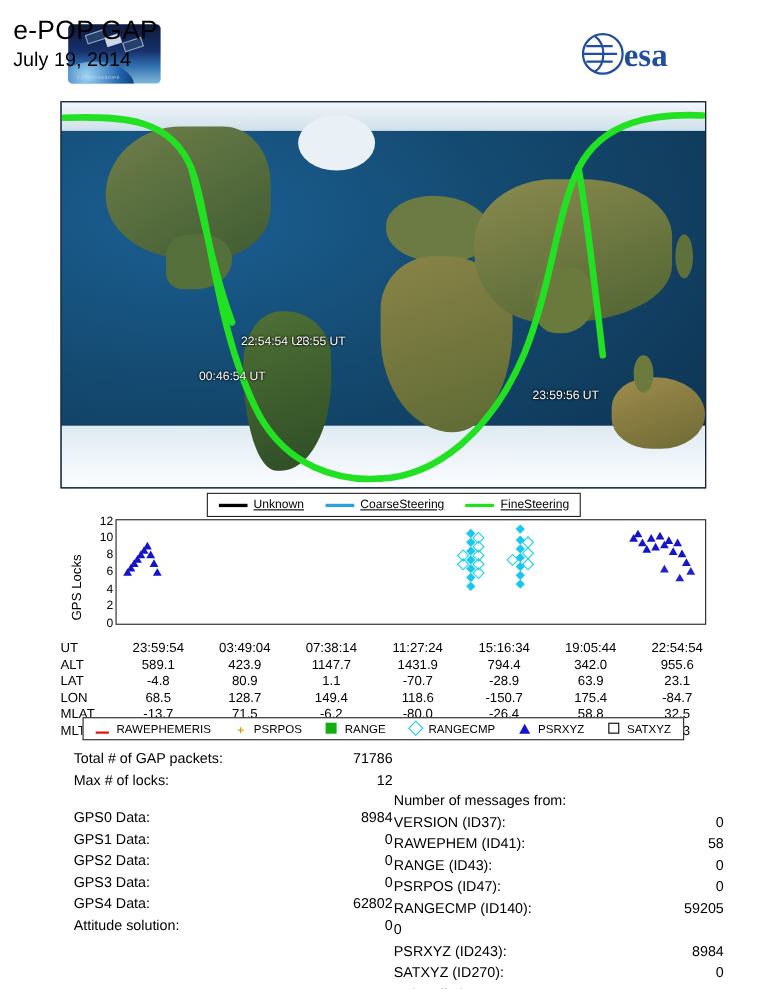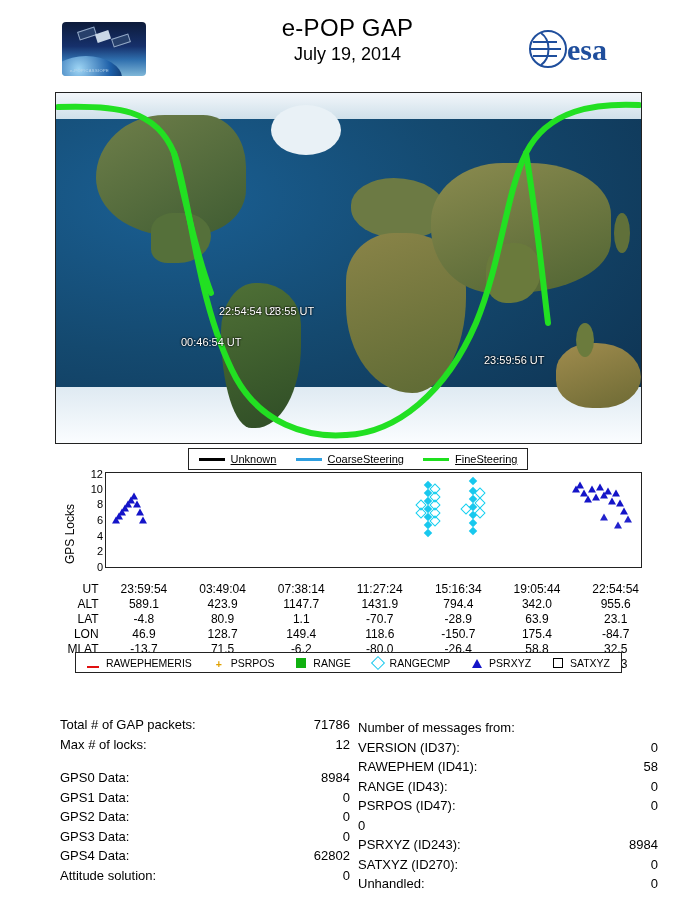--- a/index.html
+++ b/index.html
@@ -10,21 +10,21 @@
   .header{position:relative;height:88px;}
   .logo-left{position:absolute;left:62px;top:22px;width:84px;height:54px;border-radius:4px;
              background:linear-gradient(#0d1b3a 0%,#16306b 45%,#2f6fae 70%,#7fb7d8 100%);
              overflow:hidden;}
   .logo-left .earth{position:absolute;left:-12px;bottom:-24px;width:72px;height:44px;border-radius:50%;
              background:radial-gradient(circle at 40% 30%,#9fd6f5,#1d5fa8 60%,#0b2550);}
   .logo-left .sat-body{position:absolute;left:34px;top:10px;width:14px;height:9px;background:#c9d7e6;transform:rotate(-18deg);}
   .logo-left .panelA{position:absolute;left:16px;top:7px;width:16px;height:7px;background:#27406b;border:1px solid #93a8c6;transform:rotate(-18deg);}
   .logo-left .panelB{position:absolute;left:50px;top:14px;width:16px;height:7px;background:#27406b;border:1px solid #93a8c6;transform:rotate(-18deg);}
   .logo-left .cap{position:absolute;left:8px;bottom:3px;font-size:4px;color:#bcd6ea;letter-spacing:.4px;}
-  .title{position:absolute;left:0;right:0;top:14px;text-align:center;}
+  .title{position:absolute;left:0;right:0;top:14px;padding-left:12px;}
   .title .t1{font-size:24px;letter-spacing:.3px;}
   .title .t2{font-size:18px;margin-top:2px;}
   .logo-esa{position:absolute;right:58px;top:28px;width:110px;height:42px;color:#1f4e9c;}
 
   
   .map-wrap{position:absolute;left:55px;top:92px;width:585px;height:350px;border:1px solid #222;overflow:hidden;background:#0b3a63;}
   .ocean{position:absolute;inset:0;background:
       radial-gradient(ellipse at 20% 30%, #1a5f93 0%, #14496f 45%, #0d2f4d 100%),
       linear-gradient(#0e4470,#0a2d4c);}
   .ice-top{position:absolute;left:0;right:0;top:0;height:26px;background:linear-gradient(#f2f6fa,#cfe0ea);}
@@ -58,30 +58,30 @@
   .pt{position:absolute;width:6px;height:6px;transform:translate(-50%,-50%);}
   .pt.tri{width:0;height:0;border-left:4px solid transparent;border-right:4px solid transparent;border-bottom:7px solid #2222cc;background:none;}
   .pt.dia{width:6px;height:6px;background:none;border:1.4px solid #16d0f0;transform:translate(-50%,-50%) rotate(45deg);}
   .pt.dia-f{width:6px;height:6px;background:#18c8ee;transform:translate(-50%,-50%) rotate(45deg);}
   .pt.tri-f{width:0;height:0;border-left:4px solid transparent;border-right:4px solid transparent;border-bottom:7px solid #1414c8;}
 
   
   .eph{position:absolute;left:55px;top:582px;width:600px;font-family:"Liberation Sans",sans-serif;font-size:12px;}
   .eph table{border-collapse:collapse;width:600px;}
   .eph td{padding:0 0 1px 0;white-space:nowrap;}
-  .eph td.lbl{width:48px;text-align:right;padding-right:6px;}
+  .eph td.lbl{width:48px;text-align:left;padding-right:6px;}
   .eph td.v{width:90px;text-align:center;}
 
   .legend2{position:absolute;left:75px;top:652px;width:545px;height:19px;border:1px solid #222;background:#fff;
            display:flex;align-items:center;justify-content:space-around;font-size:10.5px;}
   .mk{display:inline-block;width:10px;height:10px;margin-right:4px;vertical-align:-1px;}
 
   
   .stats{position:absolute;left:0;top:680px;width:695px;font-size:13px;}
-  .col-l{position:absolute;left:60px;top:0;width:290px;margin-top:35px;}
+  .col-l{position:absolute;left:67px;top:0;width:290px;}
   .col-r{position:absolute;left:358px;top:0;width:300px;margin-top:38px;}
   .row{display:flex;justify-content:space-between;line-height:19.5px;}
   .row .k{white-space:nowrap;}
   .row .v{white-space:nowrap;}
   .gap{height:14px;}
 
   .footer{position:absolute;left:60px;top:845px;font-size:9.5px;line-height:11px;color:#111;}
 </style>
 </head>
 <body>
@@ -255,21 +255,21 @@
         <td class="v">-4.8</td>
         <td class="v">80.9</td>
         <td class="v">1.1</td>
         <td class="v">-70.7</td>
         <td class="v">-28.9</td>
         <td class="v">63.9</td>
         <td class="v">23.1</td>
       </tr>
       <tr>
         <td class="lbl">LON</td>
-        <td class="v">46.9</td>
+        <td class="v">68.5</td>
         <td class="v">128.7</td>
         <td class="v">149.4</td>
         <td class="v">118.6</td>
         <td class="v">-150.7</td>
         <td class="v">175.4</td>
         <td class="v">-84.7</td>
       </tr>
       <tr>
         <td class="lbl">MLAT</td>
         <td class="v">-13.7</td>
@@ -373,20 +373,24 @@
       </div>
       <div class="row">
         <span class="k">RANGE (ID43):</span>
         <span class="v">0</span>
       </div>
       <div class="row">
         <span class="k">PSRPOS (ID47):</span>
         <span class="v">0</span>
       </div>
       <div class="row">
+        <span class="k">RANGECMP (ID140):</span>
+        <span class="v">59205</span>
+      </div>
+      <div class="row">
         <span class="v">0</span>
       </div>
       <div class="row">
         <span class="k">PSRXYZ (ID243):</span>
         <span class="v">8984</span>
       </div>
       <div class="row">
         <span class="k">SATXYZ (ID270):</span>
         <span class="v">0</span>
       </div>

